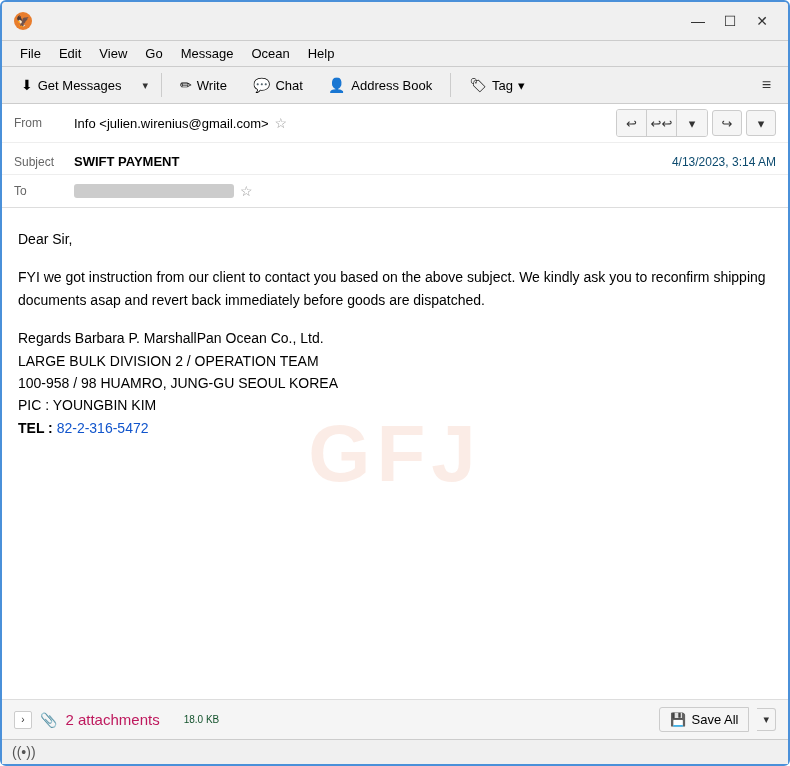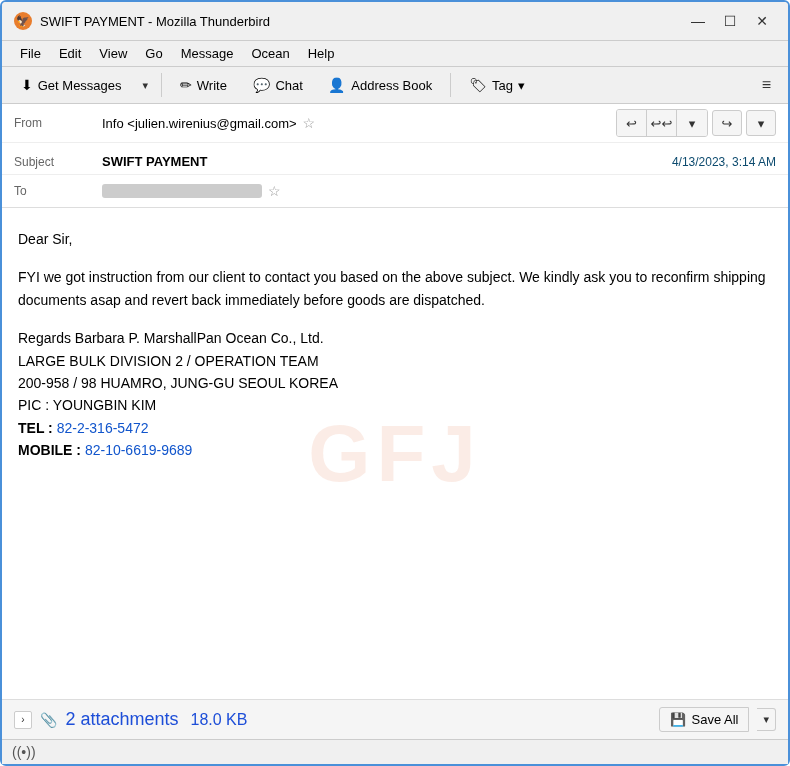--- a/index.html
+++ b/index.html
@@ -149,21 +149,20 @@
       border-bottom: 1px solid #ddd;
       padding: 0;
       flex-shrink: 0;
     }
     .header-row {
       display: flex;
       align-items: center;
       padding: 5px 12px;
       border-bottom: 1px solid #eee;
       min-height: 32px;
-      gap: 28px;
     }
     .header-row:last-child { border-bottom: none; }
     .header-label {
       color: #666;
       font-size: 12px;
       width: 60px;
       flex-shrink: 0;
     }
     .header-value {
       flex: 1;
@@ -279,22 +278,22 @@
       background: #fff;
       border-radius: 2px;
       display: flex;
       align-items: center;
       justify-content: center;
       font-size: 10px;
       cursor: pointer;
       color: #333;
     }
     .attach-icon { font-size: 14px; color: #555; }
-    .attach-info { font-size: 18px; color: #1d4ed8; }
-    .attach-size { font-size: 16px; color: #1d4ed8; margin-left: 4px; }
+    .attach-info { font-size: 15px; color: #be185d; }
+    .attach-size { font-size: 10px; color: #14532d; margin-left: 16px; }
     .attach-spacer { flex: 1; }
     .save-all-btn {
       display: flex;
       align-items: center;
       gap: 5px;
       padding: 4px 10px;
       background: #f5f5f5;
       border: 1px solid #ccc;
       border-radius: 3px 0 0 3px;
       cursor: pointer;
@@ -329,21 +328,20 @@
 </head>
 <body>
 
 <div class="window">
 
   <div class="titlebar">
     <div class="titlebar-left">
       <div class="titlebar-icon">
         <span style="font-size:11px;">🦅</span>
       </div>
-      <span class="titlebar-title">SWIFT PAYMENT - Mozilla Thunderbird</span>
     </div>
     <div class="titlebar-controls">
       <button class="titlebar-btn">—</button>
       <button class="titlebar-btn">☐</button>
       <button class="titlebar-btn close">✕</button>
     </div>
   </div>
 
   <div class="menubar">
     <span class="menu-item">File</span>
@@ -428,28 +426,25 @@
   </div>
 
   <div class="email-body">
     <div class="watermark">GFJ</div>
     <div class="email-body-text">
       <p>Dear Sir,</p>
       <p>FYI we got instruction from our client to contact you based on the above subject. We kindly ask you to reconfirm shipping documents asap and revert back immediately before goods are dispatched.</p>
       <p>
         <span>Regards Barbara P. MarshallPan Ocean Co., Ltd.</span><br>
         <span>LARGE BULK DIVISION 2 / OPERATION TEAM</span><br>
-        <span>200-958 / 98 HUAMRO, JUNG-GU SEOUL KOREA</span><br>
+        <span>100-958 / 98 HUAMRO, JUNG-GU SEOUL KOREA</span><br>
         <span>PIC : YOUNGBIN KIM</span><br>
         <span>
           <span style="font-weight:bold;">TEL : </span><a class="tel-link" href="#">82-2-316-5472</a>
         </span><br>
-        <span>
-          <span style="font-weight:bold;">MOBILE : </span><a class="tel-link" href="#">82-10-6619-9689</a>
-        </span>
       </p>
     </div>
   </div>
 
   <div class="attachments-bar">
     <button class="attach-expand">›</button>
     <span class="attach-icon">📎</span>
     <span class="attach-info">2 attachments</span>
     <span class="attach-size">18.0 KB</span>
     <div class="attach-spacer"></div>

